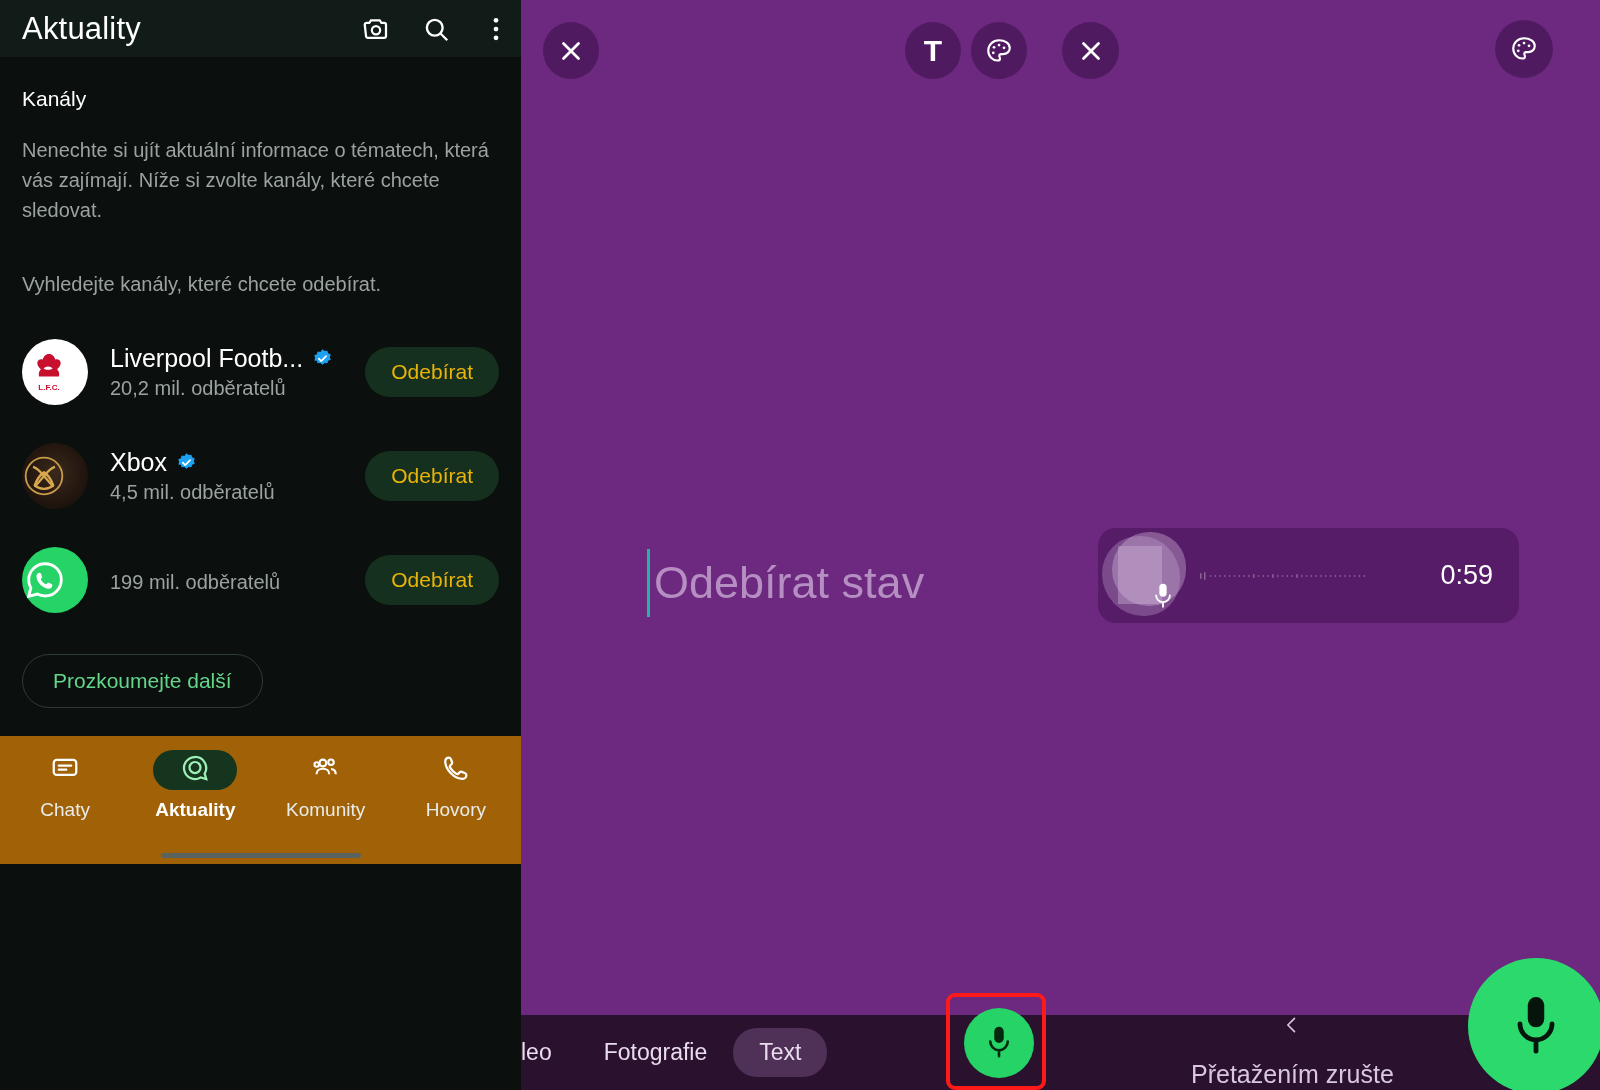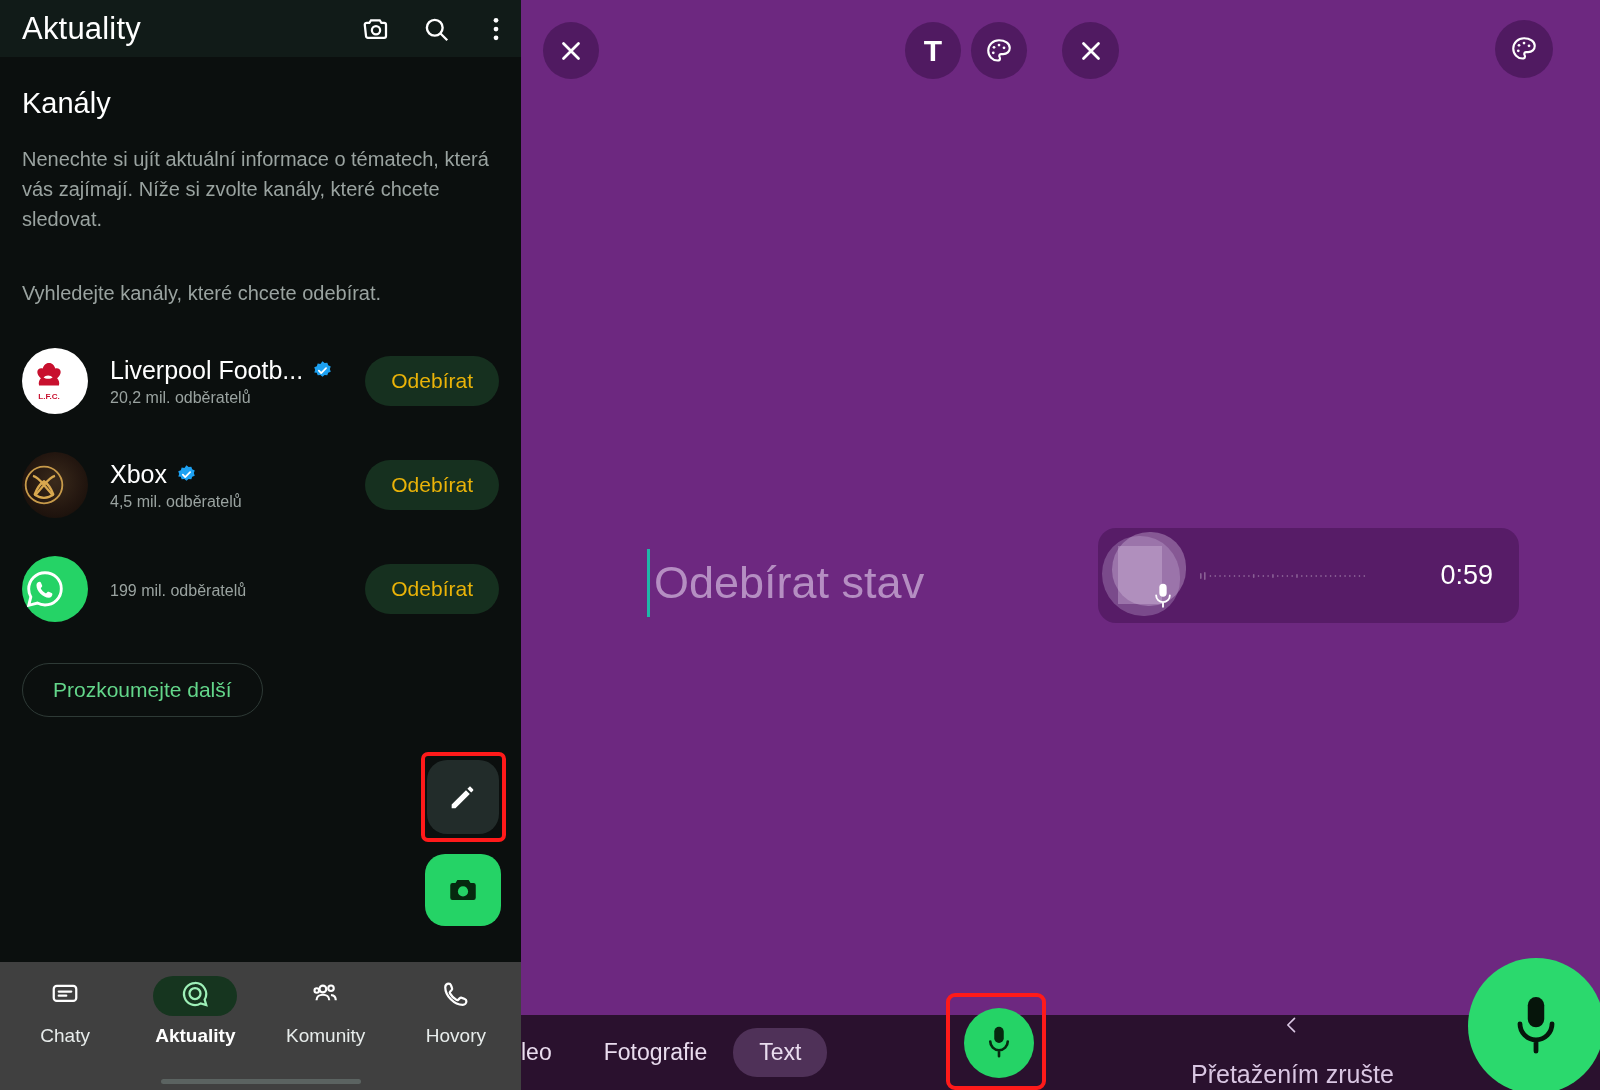--- a/index.html
+++ b/index.html
@@ -7,21 +7,21 @@
     width: 1600px; height: 1090px;
     background: #0b0f0e;
     font-family: "Liberation Sans", sans-serif;
     overflow: hidden;
   }
   #root { position: relative; width: 1600px; height: 1090px; }
 
   
   #left-panel {
     position: absolute; left: 0; top: 0;
-    width: 521px; height: 1090px;
+    width: 521px; height: 864px;
     background: #0b0f0e;
     overflow: hidden;
   }
   .app-bar {
     position: relative; height: 57px;
     display: flex; align-items: center;
     background: #111b18;
   }
   .app-title {
     font-size: 31px; color: #ffffff; font-weight: 400;
@@ -59,21 +59,21 @@
     width: 40px; height: 40px; border-radius: 50%;
     background: #25d366; border: 3px solid #0b0f0e;
     display:flex; align-items:center; justify-content:center;
   }
   .plus-badge svg { width: 22px; height: 22px; }
   .status-texts { display: flex; flex-direction: column; gap: 4px; }
   .status-title { font-size: 23px; color: #ffffff; }
   .status-sub { font-size: 20px; color: #9aa3a0; }
 
   .channels-block { padding: 30px 22px 0 22px; }
-  .channels-head { font-size: 29px; color: #ffffff; margin-bottom: 24px; }
+  .channels-head { font-size: 21px; color: #ffffff; margin-bottom: 24px; }
   .channels-desc { font-size: 20px; line-height: 30px; color: #9aa3a0; }
   .channels-search-hint { font-size: 20px; color: #9aa3a0; margin-top: 48px; }
 
   .channel-list { margin-top: 24px; }
   .channel-row {
     display: flex; align-items: center;
     height: 104px; padding: 0 22px;
   }
   .ch-avatar {
     width: 66px; height: 66px; border-radius: 50%;
@@ -81,21 +81,21 @@
     display:flex; align-items:center; justify-content:flex-start;
     overflow: hidden; position: relative;
   }
   .ch-avatar.lfc { background: #ffffff; }
   .ch-avatar.xbox { background: radial-gradient(circle at 50% 45%, #3a2a1b 0%, #241710 55%, #120b07 100%); }
   .ch-avatar.wa { background: #25d366; }
   .ch-meta { flex: 1 1 auto; min-width: 0; }
   .ch-name-line { display: flex; align-items: center; gap: 9px; }
   .ch-name { font-size: 25px; color: #ffffff; white-space: nowrap; }
   .verified { width: 21px; height: 21px; flex: 0 0 21px; display:block; }
-  .ch-subs { font-size: 16px; color: #9aa3a0; margin-top: 4px; }
+  .ch-subs { font-size: 20px; color: #9aa3a0; margin-top: 4px; }
   .sub-btn {
     flex: 0 0 auto;
     background: #16301f; color: #eab308;
     border: none; border-radius: 30px;
     font-size: 21px; font-family: inherit;
     padding: 13px 26px; cursor: pointer;
   }
 
   .explore-btn {
     margin: 22px 22px 0 22px;
@@ -124,21 +124,21 @@
     width: 76px; height: 72px; border-radius: 20px;
     background: #25d366;
     display:flex; align-items:center; justify-content:center;
   }
   .fab-camera svg { width: 34px; height: 34px; }
 
   
   .bottom-nav {
     position: absolute; left: 0; bottom: 0;
     width: 521px; height: 128px;
-    background: #404040;
+    background: #a16207;
     display: flex; align-items: flex-start; justify-content: space-around;
     padding-top: 14px;
   }
   .nav-item {
     display: flex; flex-direction: column; align-items: center;
     width: 120px; cursor: pointer;
   }
   .nav-pill {
     width: 84px; height: 40px; border-radius: 22px;
     display: flex; align-items: center; justify-content: center;

